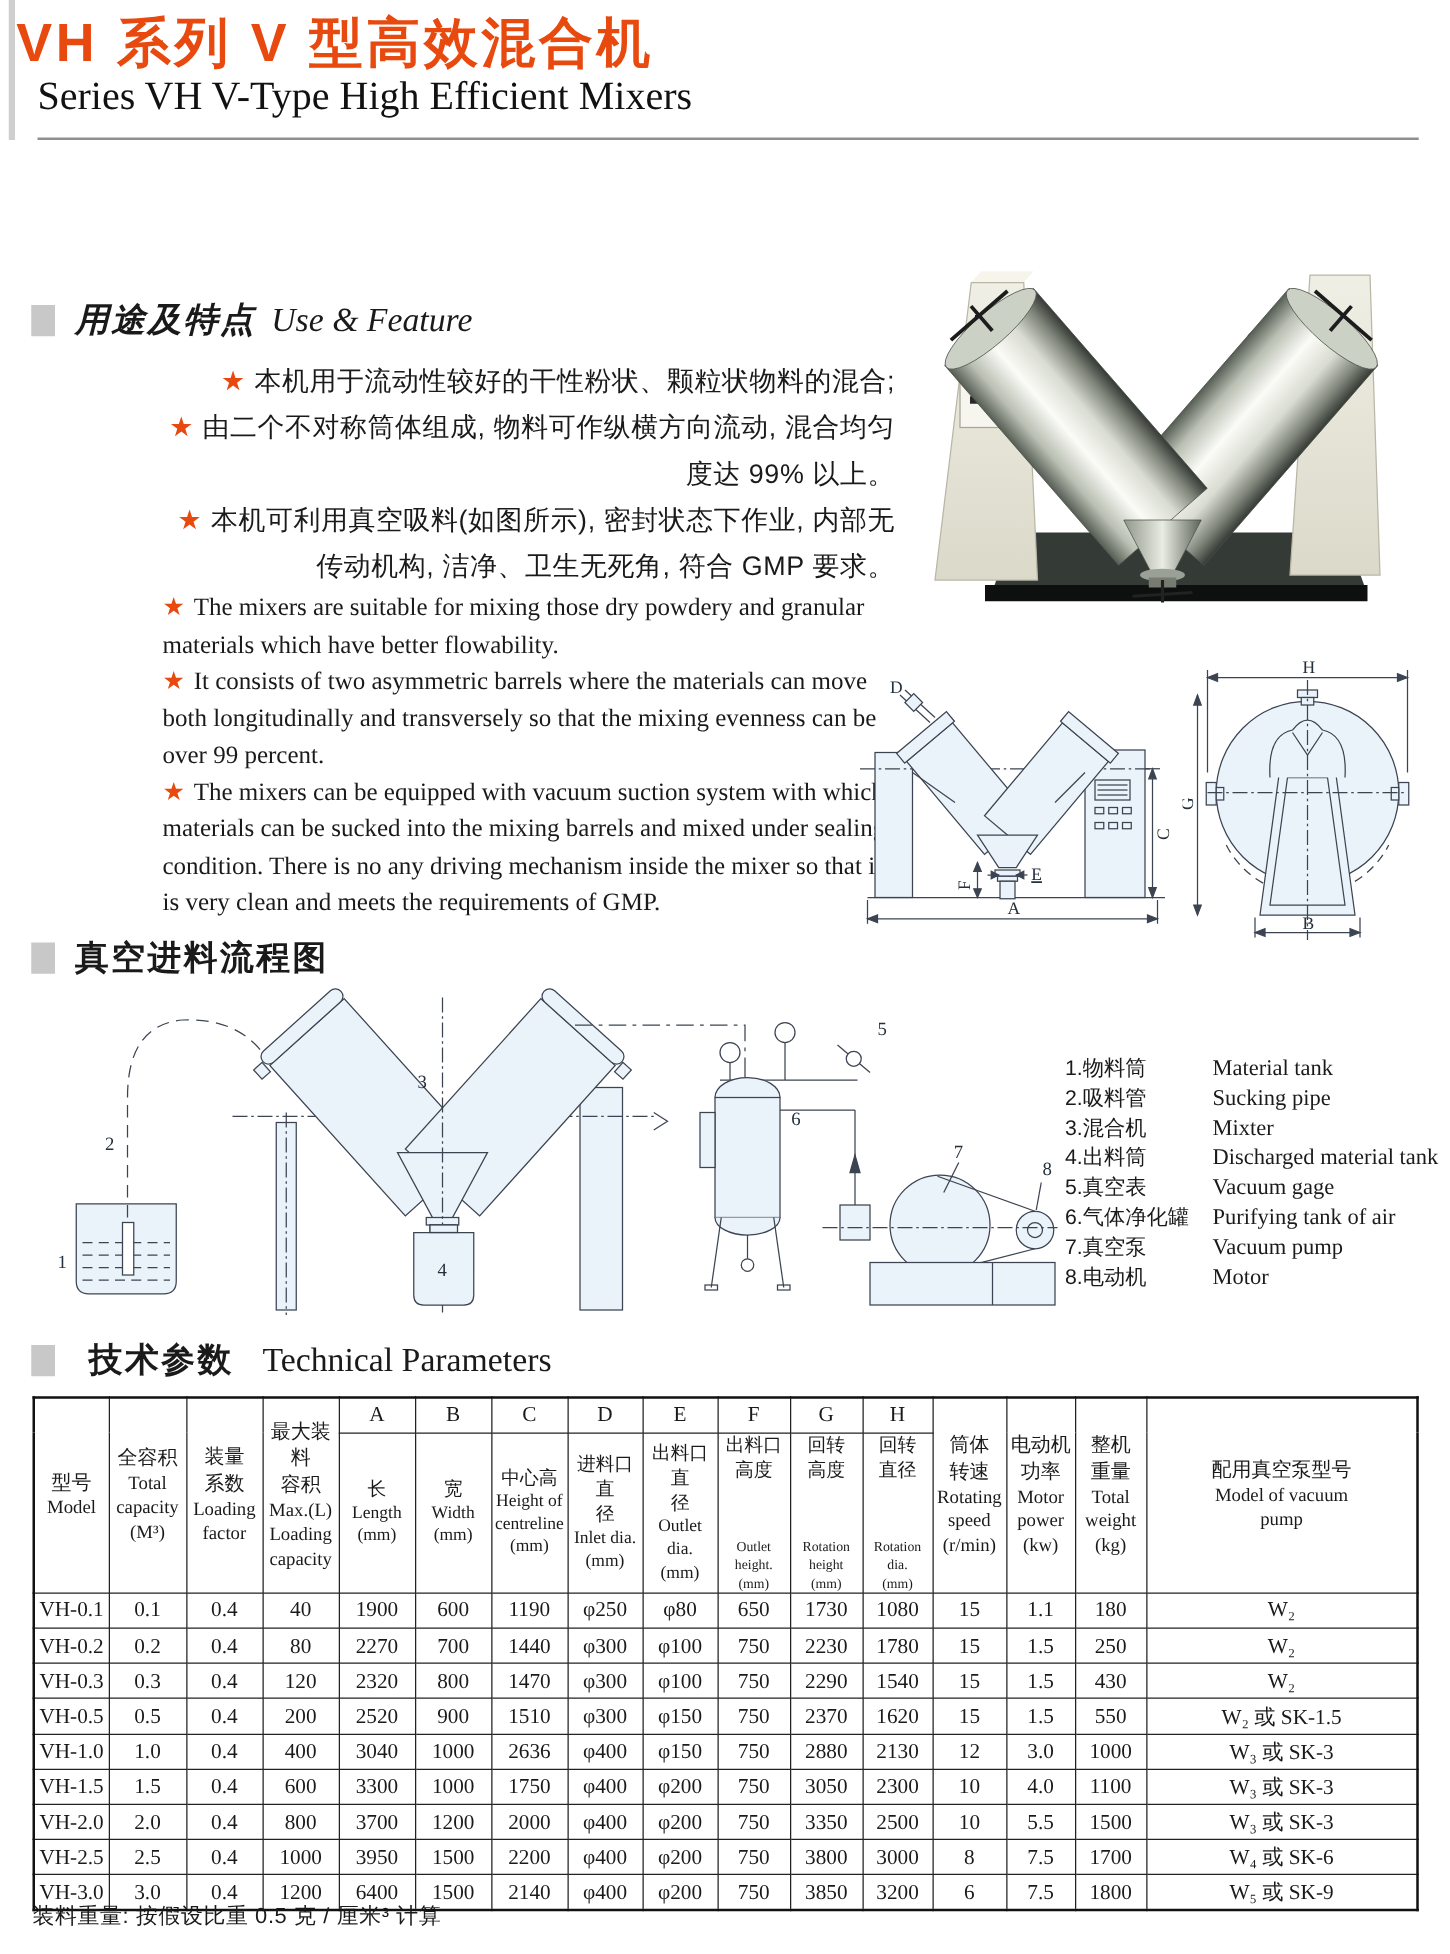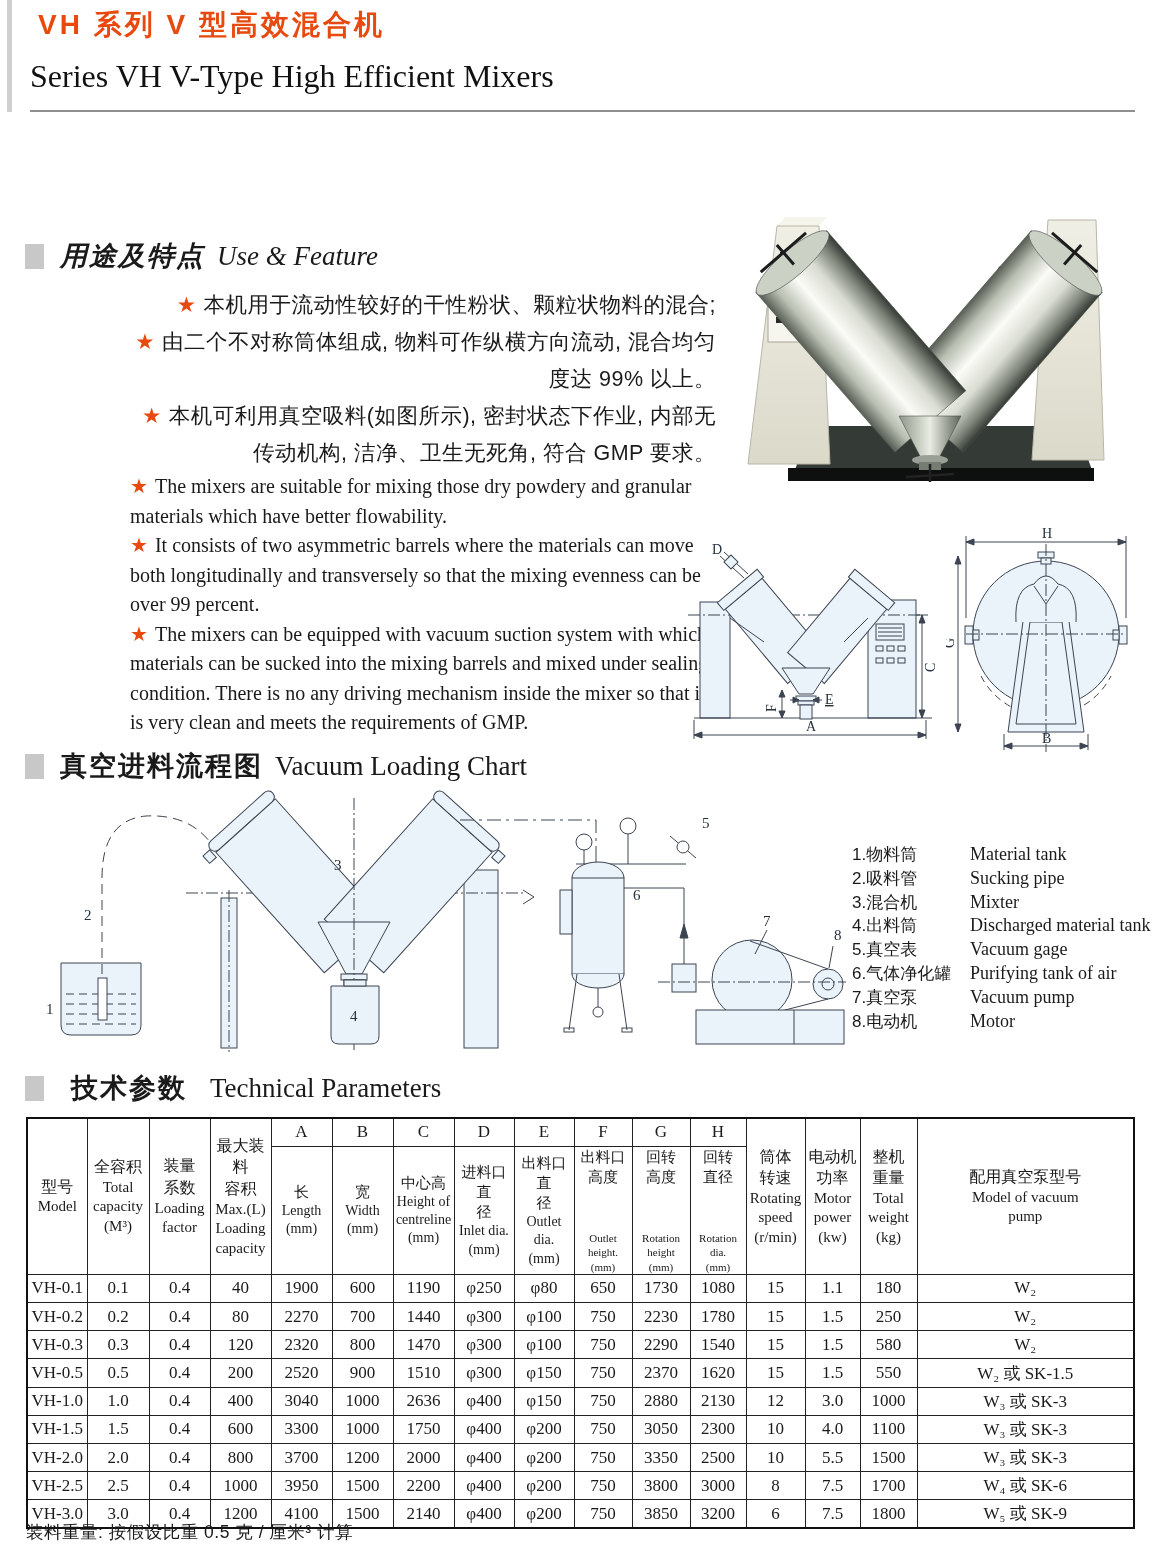--- a/index.html
+++ b/index.html
@@ -2,22 +2,22 @@
 <html><head>
 <meta charset="utf-8">
 <style>
   * { margin:0; padding:0; box-sizing:border-box; }
   body { background:#ffffff; }
   .page { position:relative; width:1160px; height:1563px; background:#fff; overflow:hidden;
           font-family:"Liberation Serif","DejaVu Serif",serif; color:#1a1a1a; }
 
   .edge-bar { position:absolute; left:7px; top:0; width:5px; height:112px; background:#cfcfcf; }
 
-  .title-zh { position:absolute; left:38px; top:6px; font-family:"Liberation Sans","DejaVu Sans",sans-serif;
-              font-weight:bold; font-size:28px; letter-spacing:3px; color:#e8490e; }
+  .title-zh { position:absolute; left:13px; top:6px; font-family:"Liberation Sans","DejaVu Sans",sans-serif;
+              font-weight:bold; font-size:43px; letter-spacing:3px; color:#e8490e; }
   .title-en { position:absolute; left:30px; top:58px; font-size:32px; color:#111; }
   .title-rule { position:absolute; left:30px; top:110px; width:1105px; height:2px; background:#8f8f8f; }
 
   .sec-head { position:absolute; display:flex; align-items:center; }
   .sq { width:19px; height:25px; background:#c8c8c8; margin-right:16px; }
   .sh-zh { font-family:"Liberation Sans","DejaVu Sans",sans-serif; font-weight:bold; font-size:27px; letter-spacing:2px; }
   .sh-en { font-size:27px; margin-left:12px; }
 
   .features { position:absolute; left:130px; top:287px; width:586px; }
   .bullet { text-align:left; }
@@ -226,21 +226,20 @@
         <polygon points="142,220 134,217 134,223" fill="#3c4452"></polygon>
     </g>
     <text class="dwg-label" x="96" y="12">H</text>
     <text class="dwg-label" transform="translate(8,122) rotate(-90)">G</text>
     <text class="dwg-label" x="96" y="217">B</text>
   </svg>
 
   <div class="sec-head" style="left:25px; top:748px;">
     <div class="sq"></div>
     <span class="sh-zh">真空进料流程图</span>
-    <span class="sh-en">Vacuum Loading Chart</span>
   </div>
 
   <svg class="vac-svg" width="810" height="276" viewBox="0 0 810 276">
     <g stroke="#3c4452" stroke-width="1" fill="none">
       <path d="M 25,185 L 105,185 L 105,247 Q 105,257 95,257 L 35,257 Q 25,257 25,247 Z" fill="#eaf2fa"></path>
       <g stroke-dasharray="8 5">
         <line x1="30" y1="216" x2="100" y2="216"></line>
           <line x1="30" y1="226" x2="100" y2="226"></line>
         <line x1="30" y1="236" x2="100" y2="236"></line>
           <line x1="30" y1="246" x2="100" y2="246"></line>
@@ -528,21 +527,21 @@
           <td>2320</td>
           <td>800</td>
           <td>1470</td>
           <td>φ300</td>
           <td>φ100</td>
           <td>750</td>
           <td>2290</td>
           <td>1540</td>
           <td>15</td>
           <td>1.5</td>
-          <td>580</td>
+          <td>430</td>
           <td>W₂</td>
         </tr>
         <tr>
           <td>VH-0.5</td>
           <td>0.5</td>
           <td>0.4</td>
           <td>200</td>
           <td>2520</td>
           <td>900</td>
           <td>1510</td>
@@ -626,21 +625,21 @@
           <td>8</td>
           <td>7.5</td>
           <td>1700</td>
           <td>W₄ 或 SK-6</td>
         </tr>
         <tr>
           <td>VH-3.0</td>
           <td>3.0</td>
           <td>0.4</td>
           <td>1200</td>
-          <td>4100</td>
+          <td>6400</td>
           <td>1500</td>
           <td>2140</td>
           <td>φ400</td>
           <td>φ200</td>
           <td>750</td>
           <td>3850</td>
           <td>3200</td>
           <td>6</td>
           <td>7.5</td>
           <td>1800</td>

